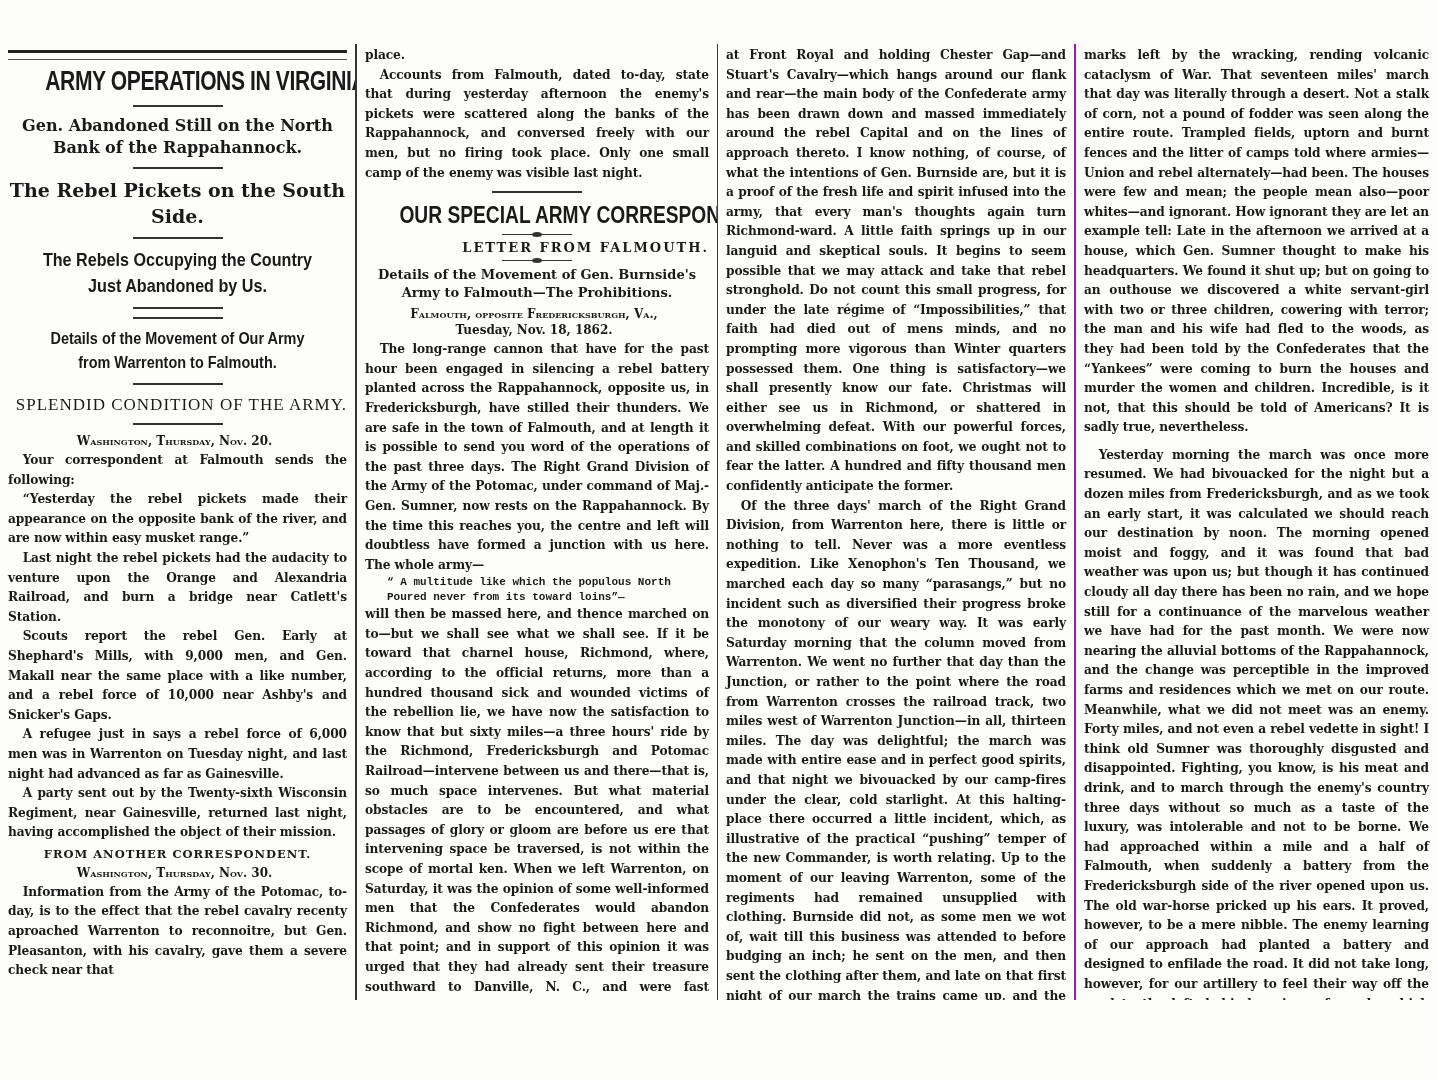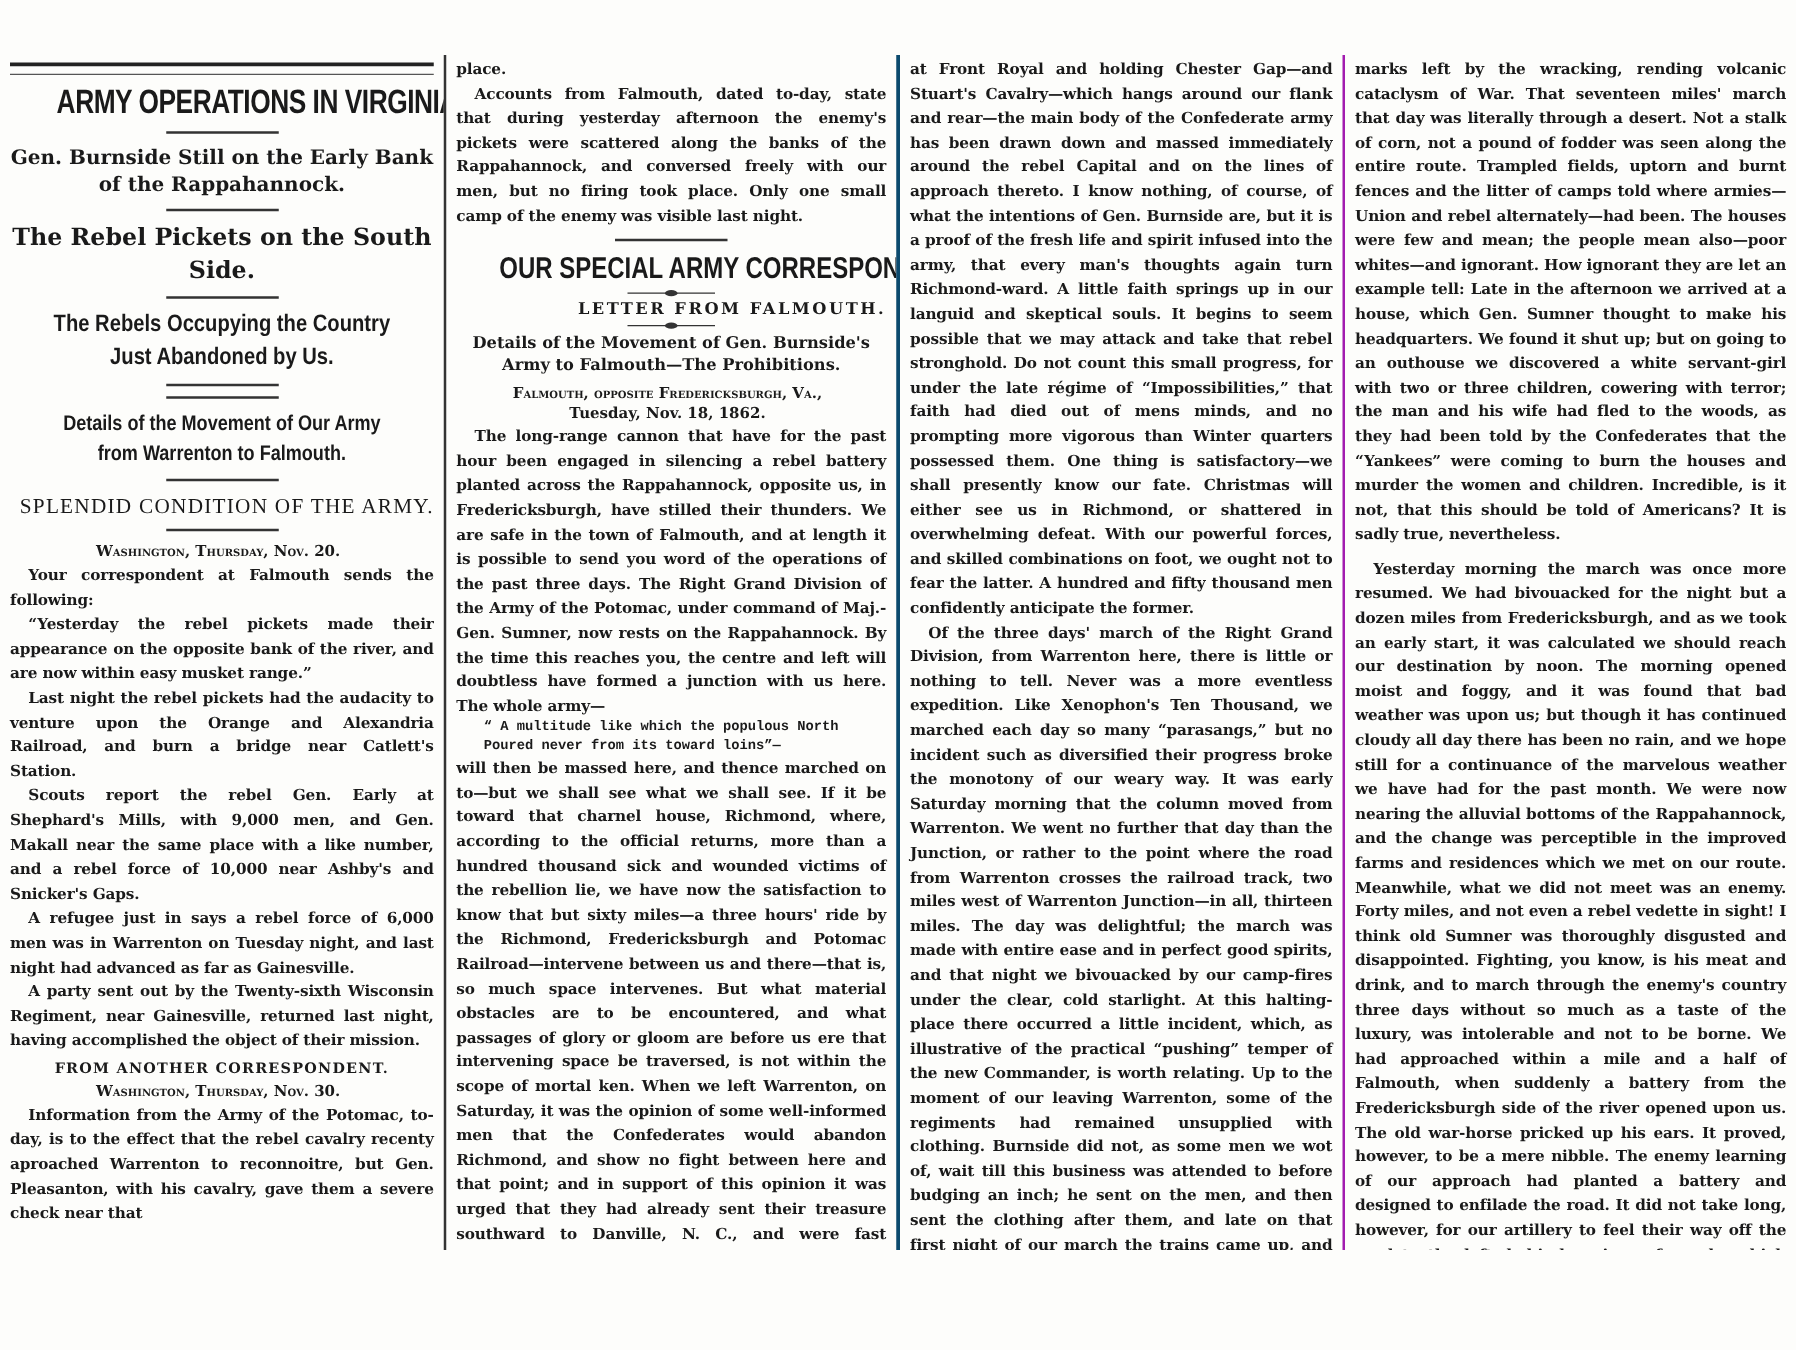--- a/index.html
+++ b/index.html
@@ -9,21 +9,21 @@
     font-family: "DejaVu Serif", "Liberation Serif", serif;
     color: #1a1a1a;
   }
   .page { position: relative; width: 1437px; height: 1080px; background: #fdfdfb; }
   .col {
     position: absolute; top: 0; height: 956px; box-sizing: border-box;
     padding: 2px 8px 0 8px; overflow: hidden; margin-top: 44px;
   }
   .col1 { left: 0; width: 355px; }
   .col2 { left: 355px; width: 362px; border-left: 2px solid #333; }
-  .col3 { left: 717px; width: 357px; border-left: 3px solid #0c4a6e; }
+  .col3 { left: 717px; width: 357px; border-left: 1px solid #0c4a6e; }
   .col4 { left: 1074px; width: 363px; border-left: 2px solid #a21caf; }
   .rule-top { height: 6px; border-top: 3px solid #222; border-bottom: 1px solid #555; margin: 4px 0 6px; }
   .hr-short { width: 90px; height: 0; border-top: 2px solid #333; margin: 8px auto; }
   .hr-orn { width: 70px; margin: 5px auto; border-top: 1px solid #333; position: relative; }
   .hr-orn::after { content: ""; position: absolute; left: 30px; top: -3px; width: 10px; height: 5px; background: #333; border-radius: 50%; }
   .h-main {
     font-family: "Liberation Sans", sans-serif; font-weight: bold;
     font-size: 27px; text-align: center; letter-spacing: -0.5px;
     transform: scaleX(0.78); transform-origin: center; white-space: nowrap;
     margin: 6px 0 2px;
@@ -61,21 +61,21 @@
 </style>
 </head>
 <body>
 
 <div class="page">
 
   <div class="col col1">
     <div class="rule-top"></div>
     <div class="h-main">ARMY OPERATIONS IN VIRGINIA.</div>
     <div class="hr-short"></div>
-    <div class="h-bold">Gen. Burnside Still on the Early Bank of the Rappahannock.</div>
+    <div class="h-bold">Gen. Abandoned Still on the North Bank of the Rappahannock.</div>
     <div class="hr-short"></div>
     <div class="h-bold h-bold-lg">The Rebel Pickets on the South Side.</div>
     <div class="hr-short"></div>
     <div class="h-cond">The Rebels Occupying the Country Just Abandoned by Us.</div>
     <div class="hr-short"></div>
     <div class="hr-short"></div>
     <div class="h-cond h-cond-sm">Details of the Movement of Our Army from Warrenton to Falmouth.</div>
     <div class="hr-short"></div>
     <div class="h-caps">SPLENDID CONDITION OF THE ARMY.</div>
     <div class="hr-short"></div>

